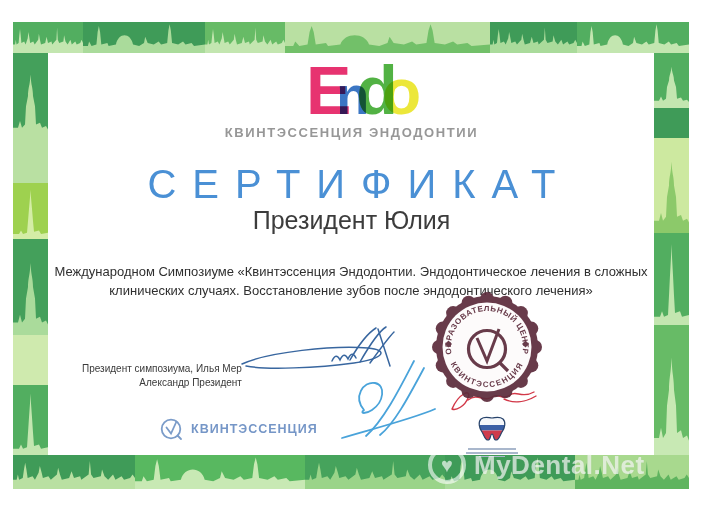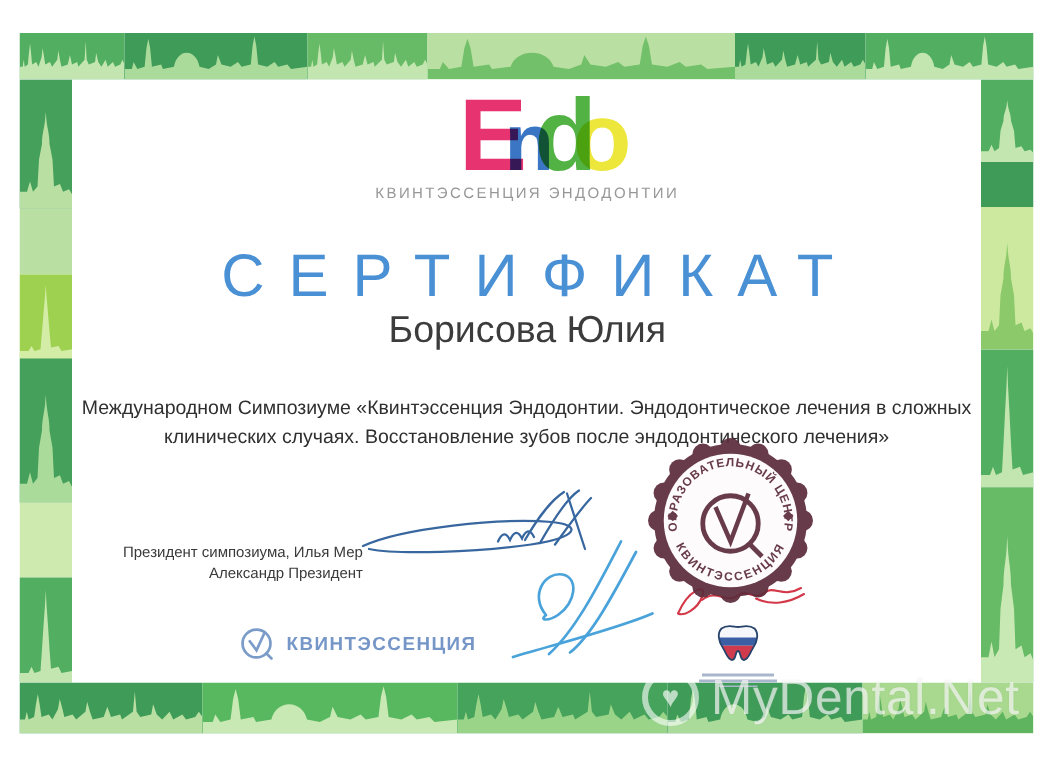--- a/index.html
+++ b/index.html
@@ -18,21 +18,21 @@
   .strip-right{left:654px;top:53px;width:35px;height:402px;}
 
   
   .endo{position:absolute;left:0;top:60px;width:100%;text-align:center;}
   .endo .letters{display:inline-block;white-space:nowrap;line-height:1;margin-left:24px;}
   .endo .letters span{display:inline-block;vertical-align:baseline;font-weight:bold;mix-blend-mode:multiply;line-height:0.9;}
   .l-E{font-size:68px;color:#e73370;}
   .l-n{font-size:54px;color:#3b76c4;margin-left:-15px;}
   .l-d{font-size:68px;color:#52b244;margin-left:-13px;}
   .l-o{font-size:64px;color:#ece73a;margin-left:-16px;}
-  .endo-sub{margin-top:3px;font-size:10px;letter-spacing:1.6px;color:#979797;}
+  .endo-sub{margin-top:3px;font-size:13px;letter-spacing:1.6px;color:#979797;font-weight:bold;}
 
   
   .cert-title{position:absolute;left:0;top:162px;width:100%;text-align:center;
     font-size:40px;color:#4a90d5;letter-spacing:16px;padding-left:16px;box-sizing:border-box;font-weight:normal;}
   .recipient{position:absolute;left:0;top:206px;width:100%;text-align:center;font-size:25px;color:#3c3c3c;}
   .participation{position:absolute;left:0;top:245px;width:100%;text-align:center;font-size:9.5px;color:#5d5d5d;}
   .event{position:absolute;left:51px;top:263px;width:600px;text-align:center;font-size:13px;line-height:1.45;color:#2f2f2f;}
   .venue{position:absolute;left:0;top:302px;width:100%;text-align:center;font-size:10.5px;line-height:1.35;color:#3f3f3f;}
 
   
@@ -53,21 +53,21 @@
   .cap1{width:48px;} .cap2{width:52px;height:1.5px !important;} .cap3{width:26px;height:1.5px !important;}
 
   
   .qlogo{position:absolute;left:158px;top:416px;display:flex;align-items:center;gap:7px;}
   .qlogo .qname{font-size:12.5px;font-weight:bold;letter-spacing:1px;color:#7596c7;}
 
   
   .watermark{position:absolute;left:428px;top:446px;display:flex;align-items:center;gap:8px;z-index:30;}
   .wm-icon{width:38px;height:38px;border:4px solid rgba(255,255,255,0.6);border-radius:50%;
     display:flex;align-items:center;justify-content:center;color:rgba(255,255,255,0.65);font-size:20px;box-sizing:border-box;}
-  .wm-text{font-size:33px;font-weight:normal;color:rgba(255,255,255,0.62);letter-spacing:0.5px;
+  .wm-text{font-size:26px;font-weight:bold;color:rgba(255,255,255,0.62);letter-spacing:0.5px;
     text-shadow:0 0 1px rgba(170,170,170,0.25);}
 </style>
 </head>
 <body>
 
 <svg width="0" height="0" style="position:absolute" aria-hidden="true">
   <defs>
     <symbol id="sky1" viewBox="0 0 200 40" preserveAspectRatio="none">
       <path d="M0,40 V29 L6,29 L8,23 L10,29 L16,27 L18,17 L20,9 L22,17 L24,27 L32,25 L36,29 L42,21 L44,13 L47,21 L49,27 L58,25 L62,29 L72,23 L74,15 L77,23 L80,29 L92,27 L96,19 L100,27 L110,25 L112,29 L124,23 L126,7 L128,23 L132,27 L144,25 L146,17 L150,25 L156,29 L164,23 L168,29 L178,25 L182,29 L192,27 L196,23 L200,27 V40 Z"></path>
     </symbol>
@@ -196,21 +196,21 @@
   </div>
 
   <div class="endo">
     <div class="letters">
       <span class="l-E">E</span><span class="l-n">n</span><span class="l-d">d</span><span class="l-o">o</span>
     </div>
     <div class="endo-sub">КВИНТЭССЕНЦИЯ ЭНДОДОНТИИ</div>
   </div>
 
   <div class="cert-title">СЕРТИФИКАТ</div>
-  <div class="recipient">Борисова Юлия</div>
+  <div class="recipient">Президент Юлия</div>
   <div class="event">Международном Симпозиуме «Квинтэссенция Эндодонтии. Эндодонтическое лечения в сложных клинических случаях. Восстановление зубов после эндодонтического лечения»</div>
 
   <div class="signers">
     <div>Президент симпозиума, Илья Мер</div>
     <div>Александр Президент</div>
   </div>
 
   <div class="sig sigA">
     <svg width="162" height="54" viewBox="0 0 162 54" fill="none" stroke="#38669f" stroke-width="1.5" stroke-linecap="round">
       <path d="M6,40 C32,28 98,21 132,24 C152,26 150,34 118,39 C82,44 30,46 10,42"></path>

